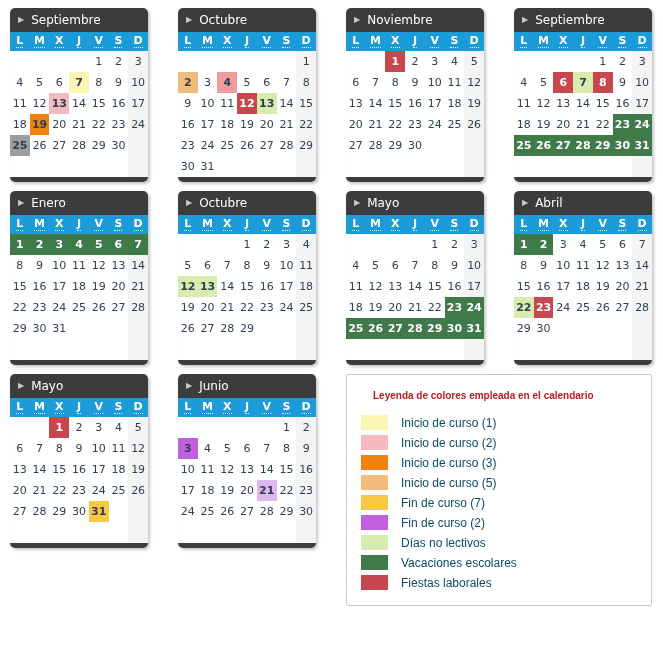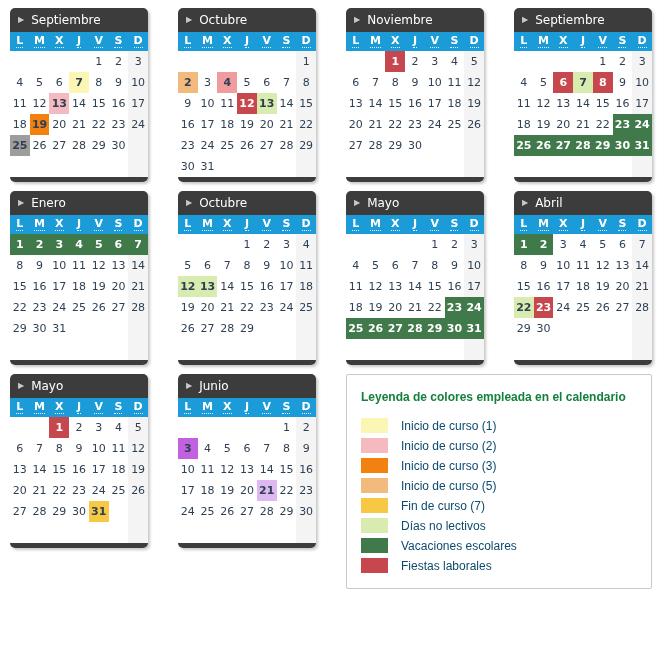--- a/index.html
+++ b/index.html
@@ -18,22 +18,22 @@
   .weekdays .wd span{color:#ffffff;font-weight:bold;font-size:11px;line-height:12px;
                      border-bottom:1px dotted #e8f6ff;}
   .days{display:grid;grid-template-columns:repeat(7,1fr);background:#ffffff;}
   .day{height:21px;line-height:21px;text-align:center;font-size:11px;color:#2e3f52;}
   .day.sun{background:#f4f4f4;}
   .day.hl{font-weight:bold;}
   .card-footer{height:5px;background:#3c3c3c;}
   
   .legend{grid-column:3 / 5;width:306px;background:#ffffff;border:1px solid #c9c9c9;
           border-radius:2px;padding:13px 0 12px 14px;box-sizing:border-box;}
-  .legend-title{font-family:"Liberation Sans",sans-serif;font-size:12px;font-weight:bold;
-                color:#15803d;margin:2px 0 12px 0;}
+  .legend-title{font-family:"Liberation Sans",sans-serif;font-size:10px;font-weight:bold;
+                color:#b91c1c;margin:2px 0 12px 12px;}
   .legend-item{display:flex;align-items:center;height:19px;margin-bottom:1px;}
   .swatch{width:27px;height:15px;display:inline-block;margin-right:13px;}
   .legend-label{font-family:"Liberation Sans",sans-serif;font-size:12px;color:#0c4a6e;}
 </style>
 </head>
 <body>
 
 <div class="page">
   <div class="board" id="board">
 
@@ -794,20 +794,24 @@
           </div>
           <div class="legend-item">
             <span class="swatch" style="background: rgb(242, 186, 124);"></span>
             <span class="legend-label">Inicio de curso (5)</span>
           </div>
           <div class="legend-item">
             <span class="swatch" style="background: rgb(247, 200, 67);"></span>
             <span class="legend-label">Fin de curso (7)</span>
           </div>
           <div class="legend-item">
+            <span class="swatch" style="background: rgb(193, 97, 223);"></span>
+            <span class="legend-label">Fin de curso (2)</span>
+          </div>
+          <div class="legend-item">
             <span class="swatch" style="background: rgb(216, 236, 176);"></span>
             <span class="legend-label">Días no lectivos</span>
           </div>
           <div class="legend-item">
             <span class="swatch" style="background: rgb(64, 121, 74);"></span>
             <span class="legend-label">Vacaciones escolares</span>
           </div>
           <div class="legend-item">
             <span class="swatch" style="background: rgb(199, 71, 78);"></span>
             <span class="legend-label">Fiestas laborales</span>

